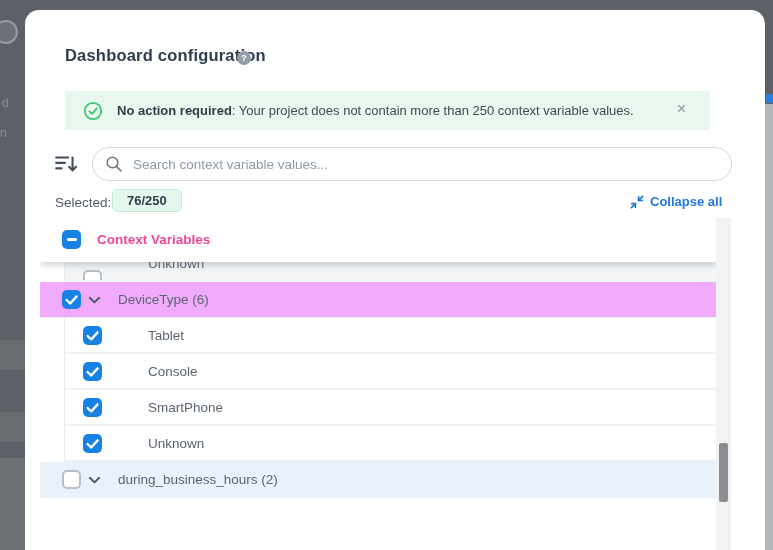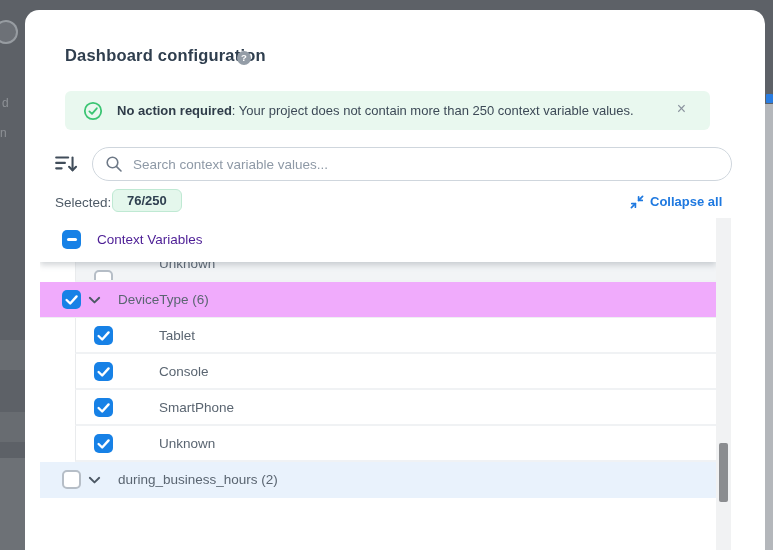--- a/index.html
+++ b/index.html
@@ -20,21 +20,21 @@
 
   
   .modal{position:absolute;left:25px;top:10px;width:740px;height:540px;background:#fff;
     border-radius:14px 14px 0 0;overflow:hidden}
 
   .title{position:absolute;left:40px;top:36px;font-size:16.5px;font-weight:bold;color:#2f3e4e;letter-spacing:.2px}
   .help{position:absolute;left:212px;top:41px;width:14px;height:14px;border-radius:50%;
     background:#949da7;color:#fff;font-size:9.5px;font-weight:bold;text-align:center;line-height:14px}
 
   
-  .banner{position:absolute;left:40px;top:81px;width:645px;height:39px;background:#e9f8ef;border-radius:6px}
+  .banner{position:absolute;left:40px;top:81px;width:645px;height:39px;background:#e9f8ef;border-radius:0}
   .banner .b-icon{position:absolute;left:18px;top:10px;width:20px;height:20px}
   .banner .b-text{position:absolute;left:52px;top:12px;font-size:13px;color:#3d4a57;white-space:nowrap}
   .banner .b-text b{color:#2f3c49}
   .banner .b-close{position:absolute;right:24px;top:9px;font-size:16px;color:#8a939e;cursor:pointer}
 
   
   .sort-btn{position:absolute;left:29px;top:141px;width:24px;height:26px;cursor:pointer}
   .search{position:absolute;left:67px;top:137px;width:640px;height:34px}
   .search input{width:100%;height:34px;box-sizing:border-box;border:1px solid #cfd6dd;border-radius:18px;
     padding:0 14px 0 40px;font-size:13.5px;color:#3d4a57;outline:none;font-family:"Liberation Sans",sans-serif}
@@ -45,25 +45,25 @@
   .sel-label{position:absolute;left:30px;top:185px;font-size:13.5px;color:#4e5a66}
   .sel-badge{position:absolute;left:87px;top:179px;background:#e4f7ec;border:1px solid #bfe9d3;border-radius:6px;
     padding:3px 14px;font-size:13px;font-weight:bold;color:#2e3f4f}
   .collapse{position:absolute;left:605px;top:184px;display:flex;align-items:center;gap:6px;cursor:pointer;
     color:#1f79e0;font-size:13px;font-weight:bold}
 
   
   .tree{position:absolute;left:15px;top:208px;width:676px;height:332px;overflow:hidden}
   .tree-header{position:relative;z-index:3;height:44px;background:#fff;box-shadow:0 3px 6px rgba(90,100,110,.28)}
   .tree-header .cb{left:22px;top:12px}
-  .tree-header .h-lbl{position:absolute;left:57px;top:14px;font-size:13.5px;font-weight:normal;color:#4c1d95}
+  .tree-header .h-lbl{position:absolute;left:57px;top:14px;font-size:13.5px;font-weight:bold;color:#ec4899}
 
   .row{position:relative;height:36px;box-sizing:border-box;cursor:pointer}
   .row.parent{background:#f0abfc;border-bottom:1px solid #eef0f2}
-  .row.child{margin-left:35px;background:#fff;border-left:1px solid #e9ebed;border-bottom:2px solid #f0f2f4}
+  .row.child{margin-left:24px;background:#fff;border-left:1px solid #e9ebed;border-bottom:2px solid #f0f2f4}
   .row.cut{height:20px;overflow:hidden;background:#f2f4f6}
   .row.highlight{background:#e9f2fc;border-bottom:none}
   .row .lbl{position:absolute;top:10px;font-size:13.5px;color:#5a6571}
   .row.parent .lbl{left:78px}
   .row.child .lbl{left:83px}
   .row .chev{position:absolute;left:48px;top:14px;display:none}
   .row.parent .chev{display:block}
   .row.cut .cb{top:-8px}
   .row.cut .lbl{top:-6px}
 

